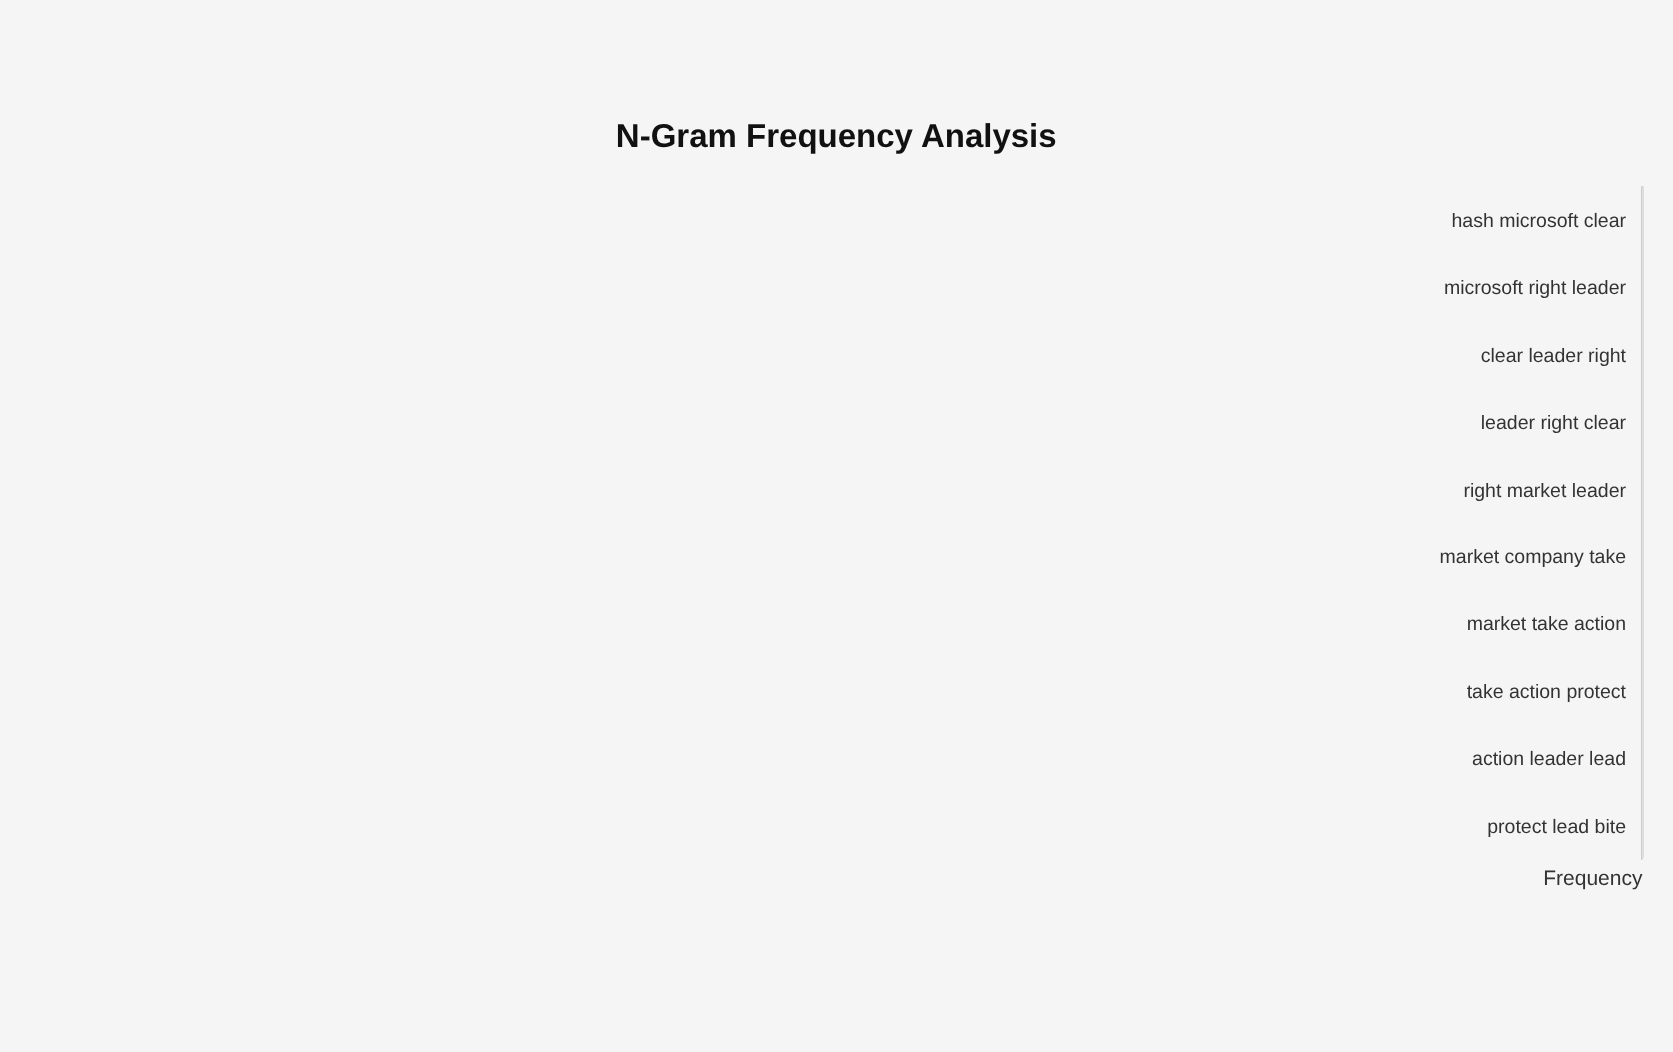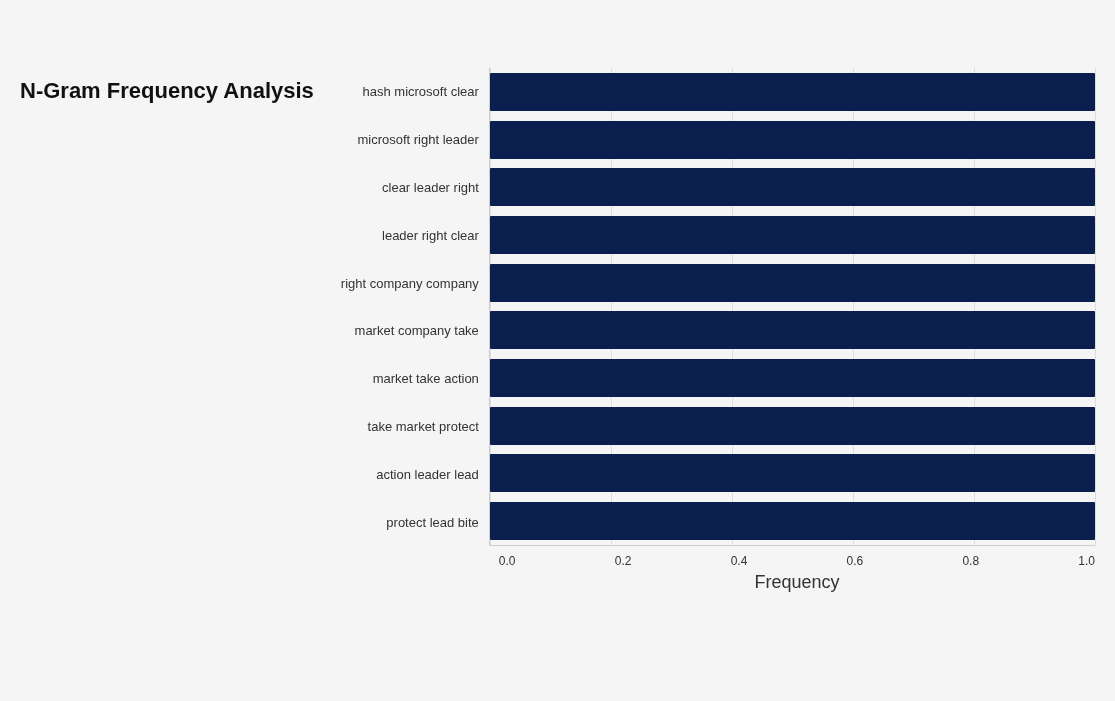--- a/index.html
+++ b/index.html
@@ -11,34 +11,35 @@
       display: flex;
       align-items: center;
       justify-content: center;
     }
     .chart-container {
       background: #f5f5f5;
       width: 1115px;
       height: 605px;
       padding: 20px 20px 60px 20px;
       display: flex;
-      flex-direction: row;
+      flex-direction: column;
     }
     .chart-title {
       text-align: center;
       font-size: 22px;
       font-weight: bold;
       color: #111;
       margin-bottom: 20px;
       padding-top: 10px;
     }
     .chart-area {
       display: flex;
       flex: 1;
       flex-direction: column;
+      align-items: flex-end;
     }
     .bars-section {
       display: flex;
       flex: 1;
       flex-direction: row;
     }
     .y-labels {
       display: flex;
       flex-direction: column;
       justify-content: space-around;
@@ -87,41 +88,41 @@
       background: #0a1f4e;
       border-radius: 1px;
     }
     .x-label {
       font-size: 12px;
       color: #333;
       text-align: center;
     }
     .x-axis-title {
       text-align: center;
-      font-size: 18px;
+      font-size: 14px;
       color: #333;
       margin-top: 4px;
     }
   </style>
 </head>
 <body>
 
 <div class="chart-container">
   <div class="chart-title">N-Gram Frequency Analysis</div>
   <div class="chart-area">
     <div class="bars-section">
       <div class="y-labels" id="y-labels-container">
           <div class="y-label">hash microsoft clear</div>
           <div class="y-label">microsoft right leader</div>
           <div class="y-label">clear leader right</div>
           <div class="y-label">leader right clear</div>
-          <div class="y-label">right company company</div>
+          <div class="y-label">right market leader</div>
           <div class="y-label">market company take</div>
           <div class="y-label">market take action</div>
-          <div class="y-label">take market protect</div>
+          <div class="y-label">take action protect</div>
           <div class="y-label">action leader lead</div>
           <div class="y-label">protect lead bite</div>
         </div>
       <div class="bars-and-grid" id="bars-container">
         <div class="grid-lines" id="grid-lines">
             <div class="grid-line" style="left: 0%;"></div>
             <div class="grid-line" style="left: 20%;"></div>
             <div class="grid-line" style="left: 40%;"></div>
             <div class="grid-line" style="left: 60%;"></div>
             <div class="grid-line" style="left: 80%;"></div>
@@ -155,25 +156,17 @@
             <div class="bar" style="width: 100%; background: rgb(10, 31, 78);"></div>
           </div>
           <div class="bar-row">
             <div class="bar" style="width: 100%; background: rgb(10, 31, 78);"></div>
           </div>
         </div>
     </div>
     <div style="display:flex; flex-direction:row;">
       <div style="width:185px;"></div>
       <div style="flex:1;">
-        <div id="x-labels" style="display:flex; flex-direction:row; padding-top:8px; justify-content:space-between;">
-            <div class="x-label">0.0</div>
-            <div class="x-label">0.2</div>
-            <div class="x-label">0.4</div>
-            <div class="x-label">0.6</div>
-            <div class="x-label">0.8</div>
-            <div class="x-label">1.0</div>
-          </div>
         <div class="x-axis-title">Frequency</div>
       </div>
     </div>
   </div>
 </div>
 
 </body></html>

